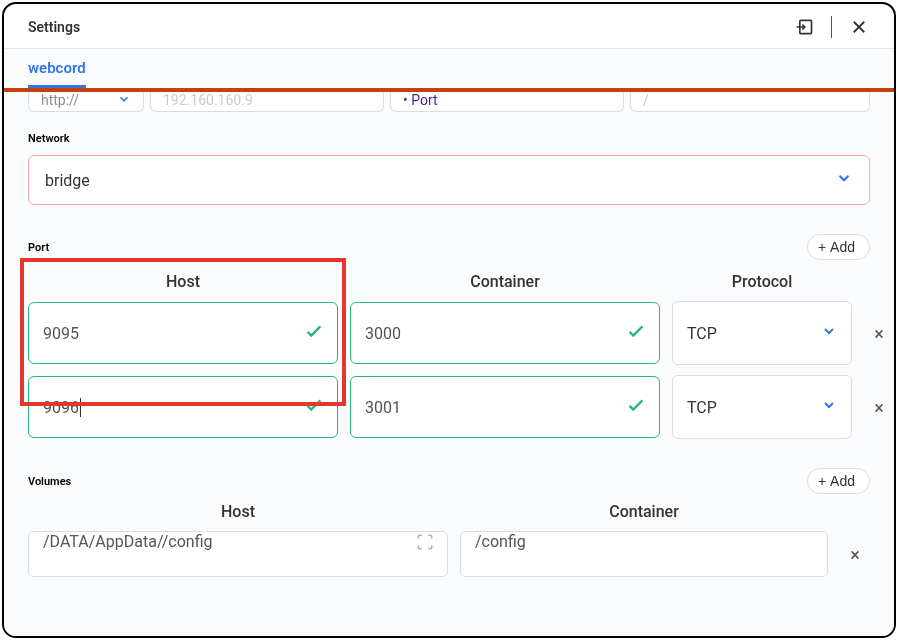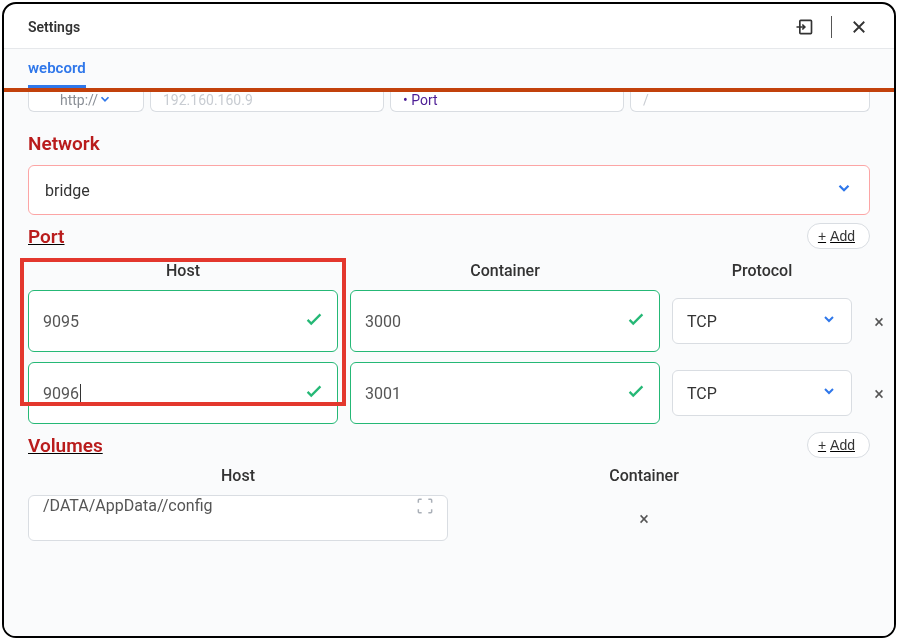--- a/index.html
+++ b/index.html
@@ -85,25 +85,25 @@
       border-top: none;
       border-radius: 0 0 6px 6px;
       background: #fff;
       font-size: 14px;
       color: #8a8f96;
       padding: 0 12px;
       display: flex;
       align-items: flex-start;
       overflow:hidden;
     }
-    .cutoff-cell.protocol { width: 120px; color:#8a8f96; justify-content: center;}
+    .cutoff-cell.protocol { width: 120px; color:#8a8f96; justify-content: space-between;}
     .section-label {
-      font-size: 19px;
+      font-size: 11px;
       font-weight: 600;
-      color: #b91c1c;
+      color: #000000;
       margin-top: 20px;
       margin-bottom: 10px;
     }
     .select-full {
       width: 100%;
       height: 50px;
       border: 1px solid #fca5a5;
       border-radius: 6px;
       background: #fff;
       padding: 0 16px;
@@ -111,22 +111,21 @@
       align-items: center;
       justify-content: space-between;
       font-size: 16px;
       color: #333;
       cursor: pointer;
     }
     .section-header {
       display: flex;
       align-items: center;
       justify-content: space-between;
-      margin-top: 8px;
-      text-decoration: underline;
+      margin-top: 29px;
     }
     .add-btn {
       border: 1px solid #d9dde2;
       background: #fff;
       border-radius: 16px;
       padding: 4px 14px 4px 10px;
       font-size: 14px;
       color: #333;
       display: inline-flex;
       align-items: center;
@@ -176,21 +175,21 @@
     }
     .input-validated .check {
       position: absolute;
       right: 12px;
       color: #25b876;
     }
     .protocol-select {
       border: 1px solid #d9dde2;
       border-radius: 6px;
       background: #fff;
-      height: 46px;
+      height: 64px;
       display: flex;
       align-items: center;
       justify-content: space-between;
       padding: 0 14px;
       font-size: 16px;
       color: #333;
       cursor: pointer;
     }
     .remove-x {
       text-align: center;
@@ -398,20 +397,23 @@
 
     <div class="vol-row">
       <div class="input-plain">
         <span>/DATA/AppData//config</span>
         <span class="scan-icon">
           <svg width="20" height="20" viewBox="0 0 24 24" fill="none" stroke="currentColor" stroke-width="1.8">
               <path d="M4 8V5a1 1 0 011-1h3M20 8V5a1 1 0 00-1-1h-3M4 16v3a1 1 0 001 1h3M20 16v3a1 1 0 01-1 1h-3"></path>
             </svg>
         </span>
       </div>
+      <div class="input-plain">
+        <span>/config</span>
+      </div>
       <div class="remove-x">×</div>
     </div>
 
   </div>
 
 </div>
 
 <div class="highlight-box"></div>
 
 </body></html>

